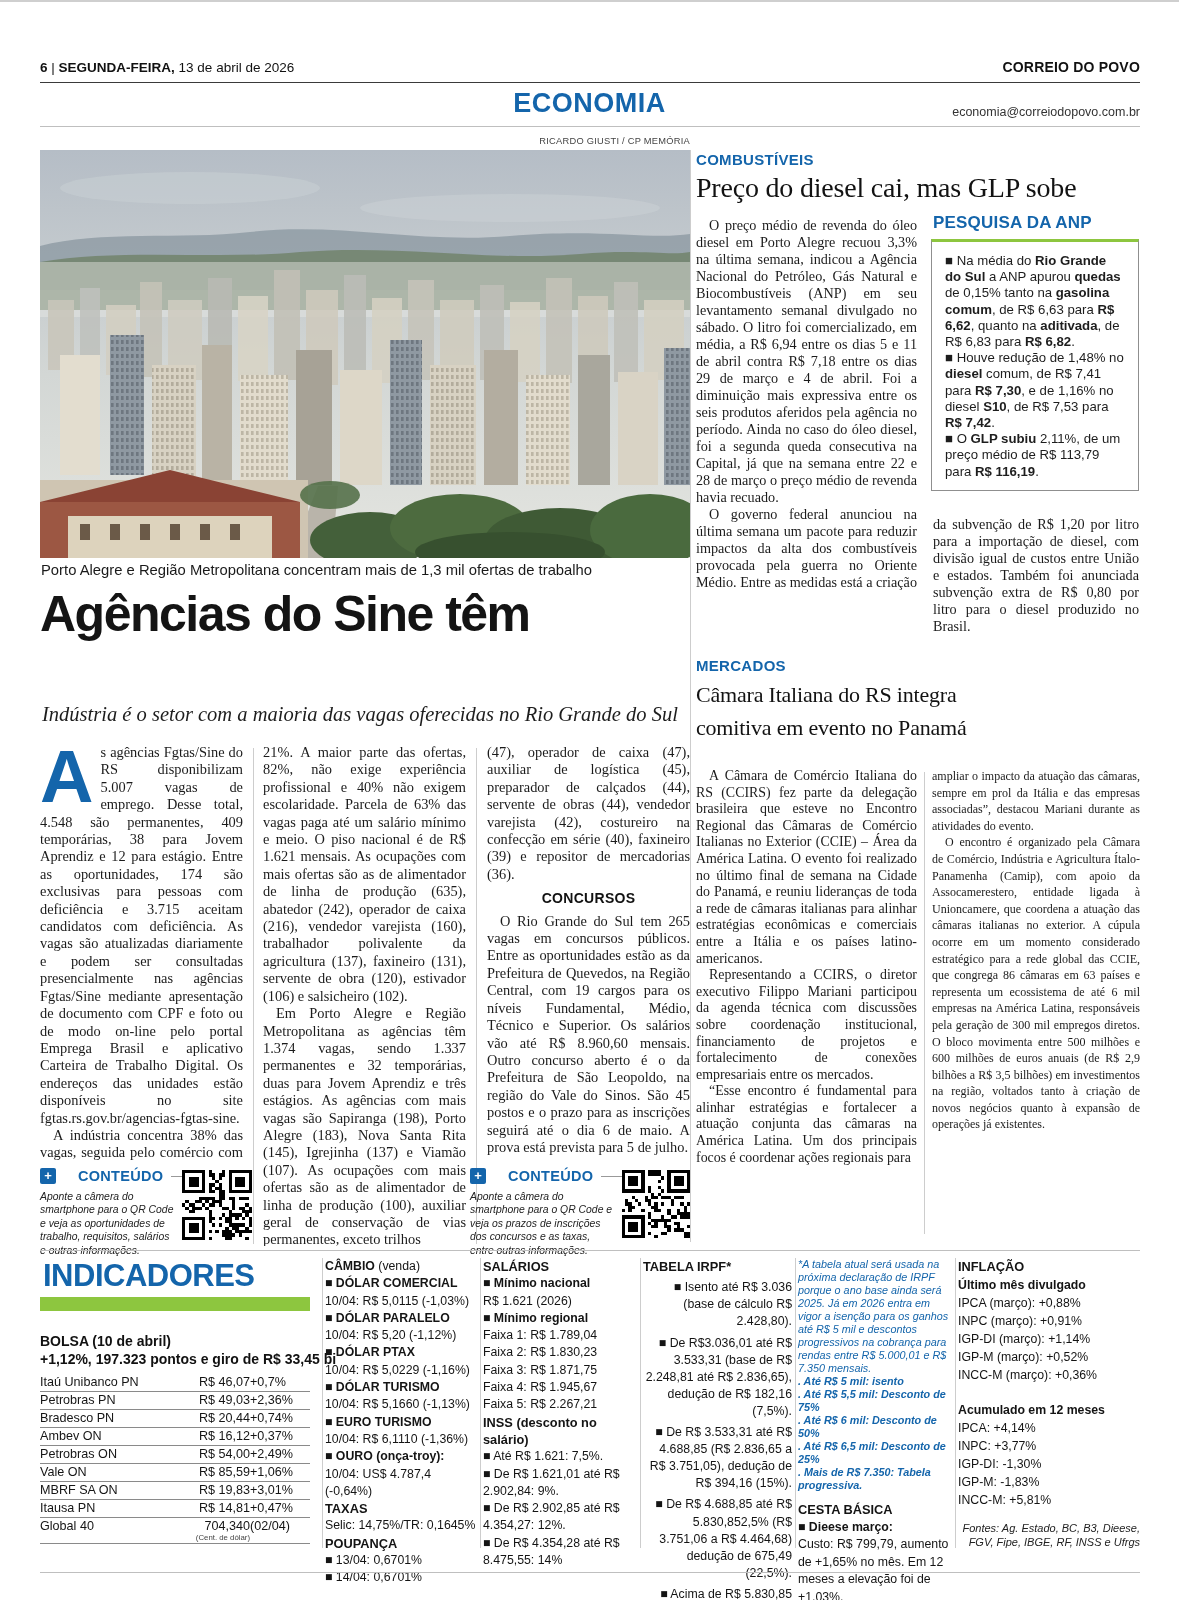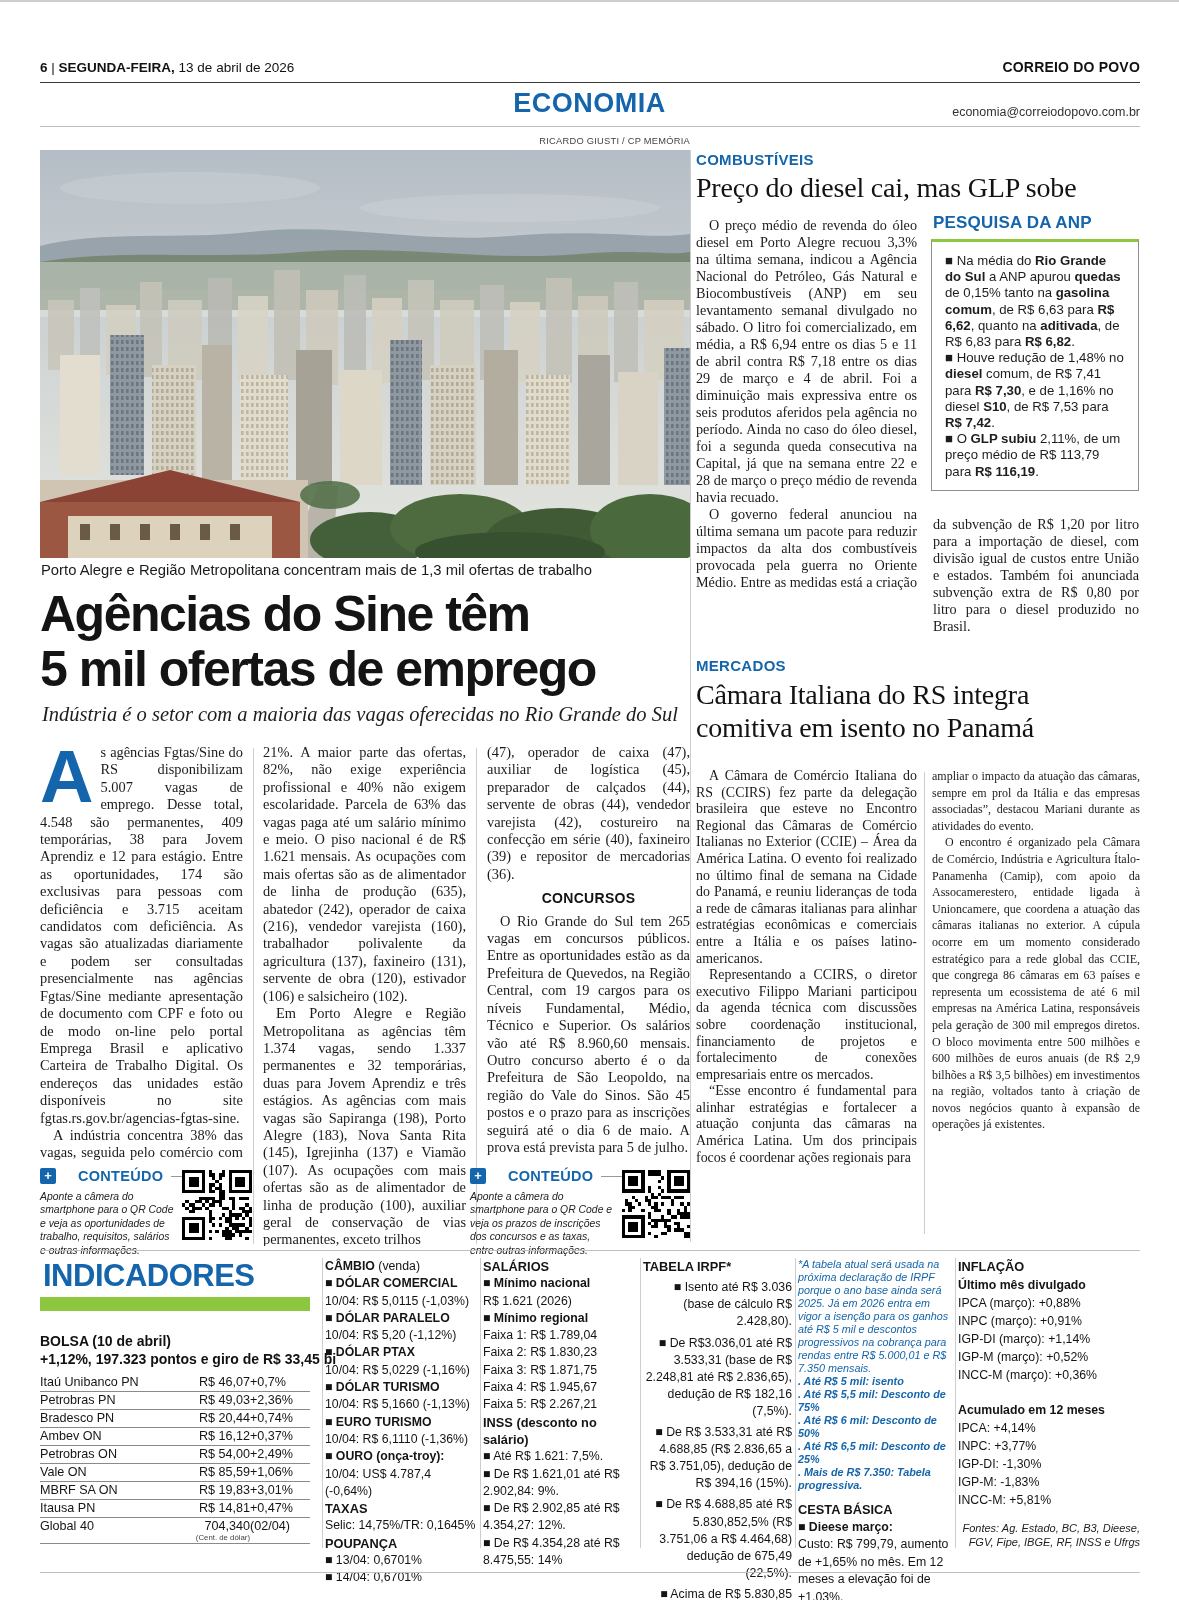--- a/index.html
+++ b/index.html
@@ -61,21 +61,21 @@
   .fuel-headline { left:696px; top:170px; width:448px; font-family:"Liberation Serif", serif; font-size:28px; letter-spacing:-.2px; color:#121212; }
   .rcol { text-align:justify; font-family:"Liberation Serif", serif; font-size:14.2px; line-height:17px; color:#1b1b1b; overflow:hidden; }
   .rcol p { margin:0; }
   .rcol .indent { text-indent:13px; }
   .fuel-col1 { left:696px; top:215px; width:221px; height:428px; }
   .anp-kicker { left:933px; top:211px; font-size:17px; font-weight:800; letter-spacing:.2px; color:#1465ab; }
   .anp-box { left:931px; top:237px; width:208px; border:1px solid #8f8f8f; border-top:3.5px solid #8dc63f; background:#fff; padding:11px 13px 10px 13px; }
   .anp-box p { font-family:"Liberation Sans", sans-serif; font-size:13.2px; line-height:16.2px; color:#1d1d1d; text-align:left; margin:0; }
   .fuel-col2 { left:933px; top:514px; width:206px; height:128px; }
   .mercados-kicker { left:696px; top:655px; }
-  .mercados-headline { left:696px; top:676px; width:450px; font-family:"Liberation Serif", serif; font-size:28px; line-height:33px; letter-spacing:-.2px; color:#121212; }
+  .mercados-headline { left:696px; top:676px; width:450px; font-family:"Liberation Serif", serif; font-size:22px; line-height:33px; letter-spacing:-.2px; color:#121212; }
   .mkt-col1 { left:696px; top:766px; width:221px; height:470px; font-size:13.9px; line-height:16.6px; }
   .mkt-col2 { left:932px; top:766px; width:208px; height:470px; font-size:12px; line-height:16.6px; }
   .mkt-vdiv { left:924px; top:770px; height:462px; }
 
   
   .ind-toprule { left:40px; right:39px; top:1248px; }
   .ind-botrule { left:40px; right:39px; top:1570px; }
   .ind-title { left:43px; top:1256px; font-size:31px; font-weight:800; letter-spacing:-.5px; color:#1465ab; }
   .green-bar { left:40px; top:1295px; width:270px; height:14px; background:#8dc63f; }
   .bolsa-head { left:40px; top:1331px; font-size:14px; font-weight:700; color:#111; }
@@ -204,21 +204,20 @@
     <ellipse cx="330" cy="390" rx="60" ry="28" fill="#44603a"></ellipse>
     <ellipse cx="420" cy="378" rx="70" ry="34" fill="#4d6b3f"></ellipse>
     <ellipse cx="520" cy="390" rx="75" ry="32" fill="#3f5a35"></ellipse>
     <ellipse cx="610" cy="380" rx="60" ry="36" fill="#4a6a3e"></ellipse>
     <ellipse cx="470" cy="402" rx="95" ry="20" fill="#37502f"></ellipse>
   </svg>
   <div class="abs lead-caption">Porto Alegre e Região Metropolitana concentram mais de 1,3 mil ofertas de trabalho</div>
 
   <div class="abs lead-headline">
     <div>Agências do Sine têm</div>
-    <div>5 mil ofertas de emprego</div>
   </div>
   <div class="abs lead-subhead">Indústria é o setor com a maioria das vagas oferecidas no Rio Grande do Sul</div>
 
   <div class="abs bodytext acol1">
     <p><span class="dropcap">A</span><span>s agências Fgtas/Sine do RS disponibilizam 5.007 vagas de emprego. Desse total, 4.548 são permanentes, 409 temporárias, 38 para Jovem Aprendiz e 12 para estágio. Entre as oportunidades, 174 são exclusivas para pessoas com deficiência e 3.715 aceitam candidatos com deficiência. As vagas são atualizadas diariamente e podem ser consultadas presencialmente nas agências Fgtas/Sine mediante apresentação de documento com CPF e foto ou de modo on-line pelo portal Emprega Brasil e aplicativo Carteira de Trabalho Digital. Os endereços das unidades estão disponíveis no site fgtas.rs.gov.br/agencias-fgtas-sine.</span></p>
     <p class="indent">A indústria concentra 38% das vagas, seguida pelo comércio com 25% e serviços com</p>
   </div>
   <div class="vr cdiv1"></div>
   <div class="abs bodytext acol2">
     <p>21%. A maior parte das ofertas, 82%, não exige experiência profissional e 40% não exigem escolaridade. Parcela de 63% das vagas paga até um salário mínimo e meio. O piso nacional é de R$ 1.621 mensais. As ocupações com mais ofertas são as de alimentador de linha de produção (635), abatedor (242), operador de caixa (216), vendedor varejista (160), trabalhador polivalente da agricultura (137), faxineiro (131), servente de obra (120), estivador (106) e salsicheiro (102).</p>
@@ -513,21 +512,21 @@
       <p>■ O <b>GLP subiu</b> 2,11%, de um preço médio de R$ 113,79 para <b>R$ 116,19</b>.</p>
 
   </div>
   <div class="abs rcol fuel-col2">
     <p>da subvenção de R$ 1,20 por litro para a importação de diesel, com divisão igual de custos entre União e estados. Também foi anunciada subvenção extra de R$ 0,80 por litro para o diesel produzido no Brasil.</p>
   </div>
 
   <div class="abs kicker mercados-kicker">MERCADOS</div>
   <div class="abs mercados-headline">
     <div>Câmara Italiana do RS integra</div>
-    <div>comitiva em isento no Panamá</div>
+    <div>comitiva em evento no Panamá</div>
   </div>
   <div class="abs rcol mkt-col1">
     <p class="indent">A Câmara de Comércio Italiana do RS (CCIRS) fez parte da delegação brasileira que esteve no Encontro Regional das Câmaras de Comércio Italianas no Exterior (CCIE) – Área da América Latina. O evento foi realizado no último final de semana na Cidade do Panamá, e reuniu lideranças de toda a rede de câmaras italianas para alinhar estratégias econômicas e comerciais entre a Itália e os países latino-americanos.</p>
     <p class="indent">Representando a CCIRS, o diretor executivo Filippo Mariani participou da agenda técnica com discussões sobre coordenação institucional, financiamento de projetos e fortalecimento de conexões empresariais entre os mercados.</p>
     <p class="indent">“Esse encontro é fundamental para alinhar estratégias e fortalecer a atuação conjunta das câmaras na América Latina. Um dos principais focos é coordenar ações regionais para</p>
   </div>
   <div class="vr mkt-vdiv"></div>
   <div class="abs rcol mkt-col2">
     <p>ampliar o impacto da atuação das câmaras, sempre em prol da Itália e das empresas associadas”, destacou Mariani durante as atividades do evento.</p>
     <p class="indent">O encontro é organizado pela Câmara de Comércio, Indústria e Agricultura Ítalo-Panamenha (Camip), com apoio da Assocamerestero, entidade ligada à Unioncamere, que coordena a atuação das câmaras italianas no exterior. A cúpula ocorre em um momento considerado estratégico para a rede global das CCIE, que congrega 86 câmaras em 63 países e representa um ecossistema de até 6 mil empresas na América Latina, responsáveis pela geração de 300 mil empregos diretos. O bloco movimenta entre 500 milhões e 600 milhões de euros anuais (de R$ 2,9 bilhões a R$ 3,5 bilhões) em investimentos na região, voltados tanto à criação de novos negócios quanto à expansão de operações já existentes.</p>

